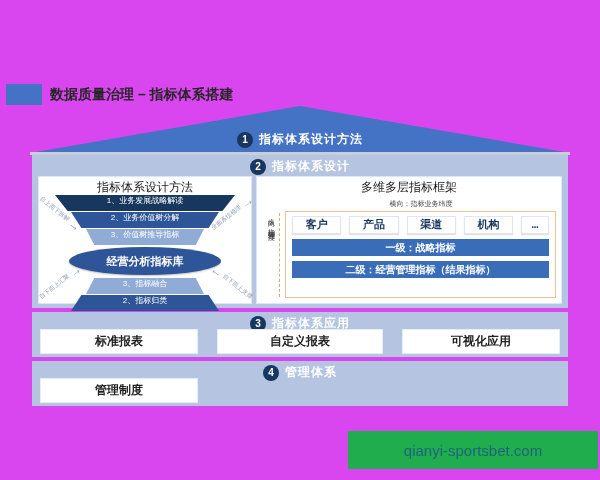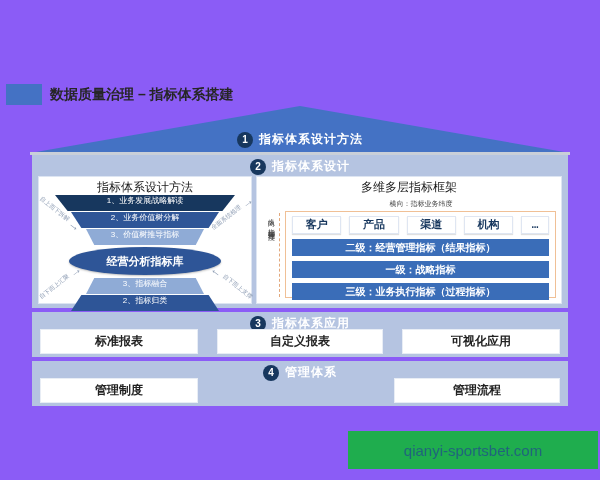--- a/index.html
+++ b/index.html
@@ -1,18 +1,18 @@
 <!DOCTYPE html>
 <html style="--accent-blue: #4472C4; --dark-navy: #17375E; --band-blue: #B5C4E1; --panel-bar-medium: #2E5597; --panel-bar-light: #8FABD6; --level-bar-blue: #3A6DB8; --frame-orange: #F0C096; --watermark-green: #1FAD4E; --watermark-text: #20647C;"><head>
 <meta charset="utf-8">
 <style>
   * { margin:0; padding:0; box-sizing:border-box; }
   html,body { background:#fff; }
   body { font-family:"Liberation Sans", sans-serif; }
-  .page { position:relative; width:600px; height:480px; background:#8b5cf6; overflow:hidden;padding-left:25px; }
+  .page { position:relative; width:600px; height:480px; background:#d946ef; overflow:hidden;padding-left:25px; }
 
   
   .title-accent { position:absolute; left:6px; top:84px; width:36px; height:21px; background:var(--accent-blue,#4472C4); }
   .page-title { position:absolute; left:50px; top:86px; font-size:14px; font-weight:bold; color:#262626; }
 
   
   .roof { position:absolute; left:30px; top:106px; width:540px; height:47px; background:var(--accent-blue,#4472C4);
           clip-path:polygon(50% 0, 100% 100%, 0 100%); }
   .roof-shadow { position:absolute; left:30px; top:152px; width:540px; height:3px; background:#c9cfd8; }
   .roof-label { position:absolute; left:0; top:131px; width:600px; display:flex; justify-content:center; align-items:center; gap:6px; }
@@ -132,23 +132,22 @@
       <div class="v-label">纵向：指标管理纬度</div>
       <div class="v-dash"></div>
       <div class="frame">
         <div class="dim-row">
           <div class="dim-box">客户</div>
           <div class="dim-box">产品</div>
           <div class="dim-box">渠道</div>
           <div class="dim-box">机构</div>
           <div class="dim-box more">…</div>
         </div>
+        <div class="level-bar">一级：战略指标</div>
         <div class="level-bar">二级：经营管理指标（结果指标）</div>
-        <div class="level-bar">一级：战略指标</div>
-        <div class="level-bar">三级：业务执行指标（过程指标）</div>
       </div>
     </div>
   </div>
 
   <div class="band band3">
     <div class="band-header">
       <span class="num-circle">3</span>
       <span class="band-header-text">指标体系应用</span>
     </div>
     <div class="box-row">
@@ -158,19 +157,18 @@
     </div>
   </div>
 
   <div class="band band4">
     <div class="band-header">
       <span class="num-circle">4</span>
       <span class="band-header-text">管理体系</span>
     </div>
     <div class="box-row">
       <div class="white-box wb-a">管理制度</div>
-      <div class="white-box wb-b">管理流程</div>
     </div>
   </div>
 
   <div class="watermark">qianyi-sportsbet.com</div>
 
 </div>
 
 </body></html>

